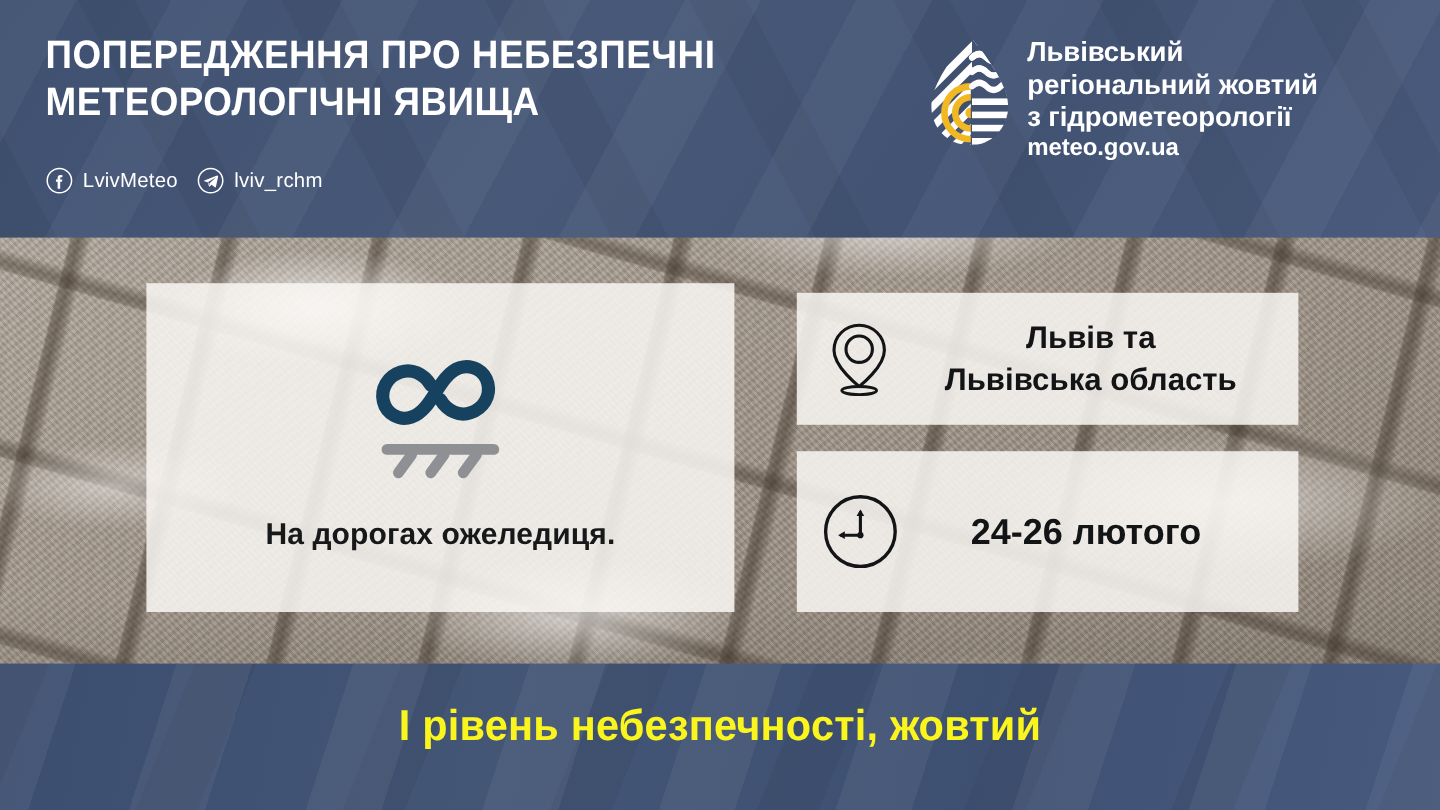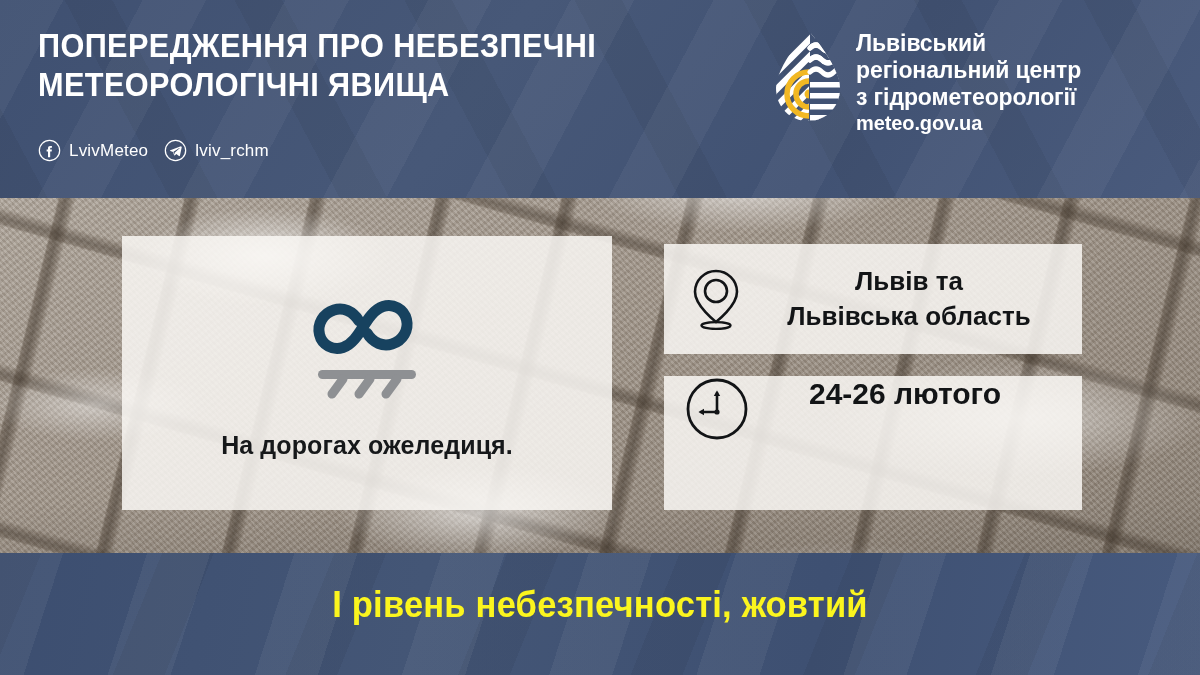--- a/index.html
+++ b/index.html
@@ -178,21 +178,21 @@
   .card-right-top {
     left: 664px; top: 244px;
     width: 418px; height: 110px;
     display: flex;
     align-items: center;
   }
   .card-right-bot {
     left: 664px; top: 376px;
     width: 418px; height: 134px;
     display: flex;
-    align-items: flex-start;
+    align-items: center;
   }
   .pin-icon { width: 52px; height: 62px; display: block; margin-left: 26px; flex: 0 0 52px; }
   .clock-icon { width: 66px; height: 66px; display: block; margin-left: 20px; flex: 0 0 66px; }
   .card-right-txt {
     flex: 1;
     text-align: center;
     color: #121416;
     font-size: 26px;
     font-weight: bold;
     line-height: 35px;
@@ -296,21 +296,21 @@
           <path d="M38 44 q6 -6 12 0 t12 0 t12 0" fill="none" stroke="#ffffff" stroke-width="5" stroke-linecap="round"></path>
           <rect x="38" y="54" width="40" height="5.5" fill="#ffffff"></rect>
           <rect x="38" y="65" width="40" height="5.5" fill="#ffffff"></rect>
           <rect x="38" y="76" width="40" height="5.5" fill="#ffffff"></rect>
           <rect x="38" y="87" width="40" height="5.5" fill="#ffffff"></rect>
         </g>
       </g>
     </svg>
     <div>
       <div class="logo-txt">Львівський
-регіональний центр
+регіональний жовтий
 з гідрометеорології</div>
       <div class="logo-url">meteo.gov.ua</div>
     </div>
   </div>
 
   <div class="card card-left">
     <svg class="ice-icon" viewBox="0 0 142 118">
 
       <g fill="none" stroke="#17425f" stroke-width="11" stroke-linecap="round">
         <path d="M63 34 C57 24 47 20 38 23 C27 26.5 21 37 23.5 47.5 C26 58 37 64 47 60.5 C56 57.5 62 48 67 40 C72 32 78 22.5 87 19.5 C97 16 108 22 110.5 32.5 C113 43 107 53.5 96 57 C87 60 77 56 71 46"></path>

